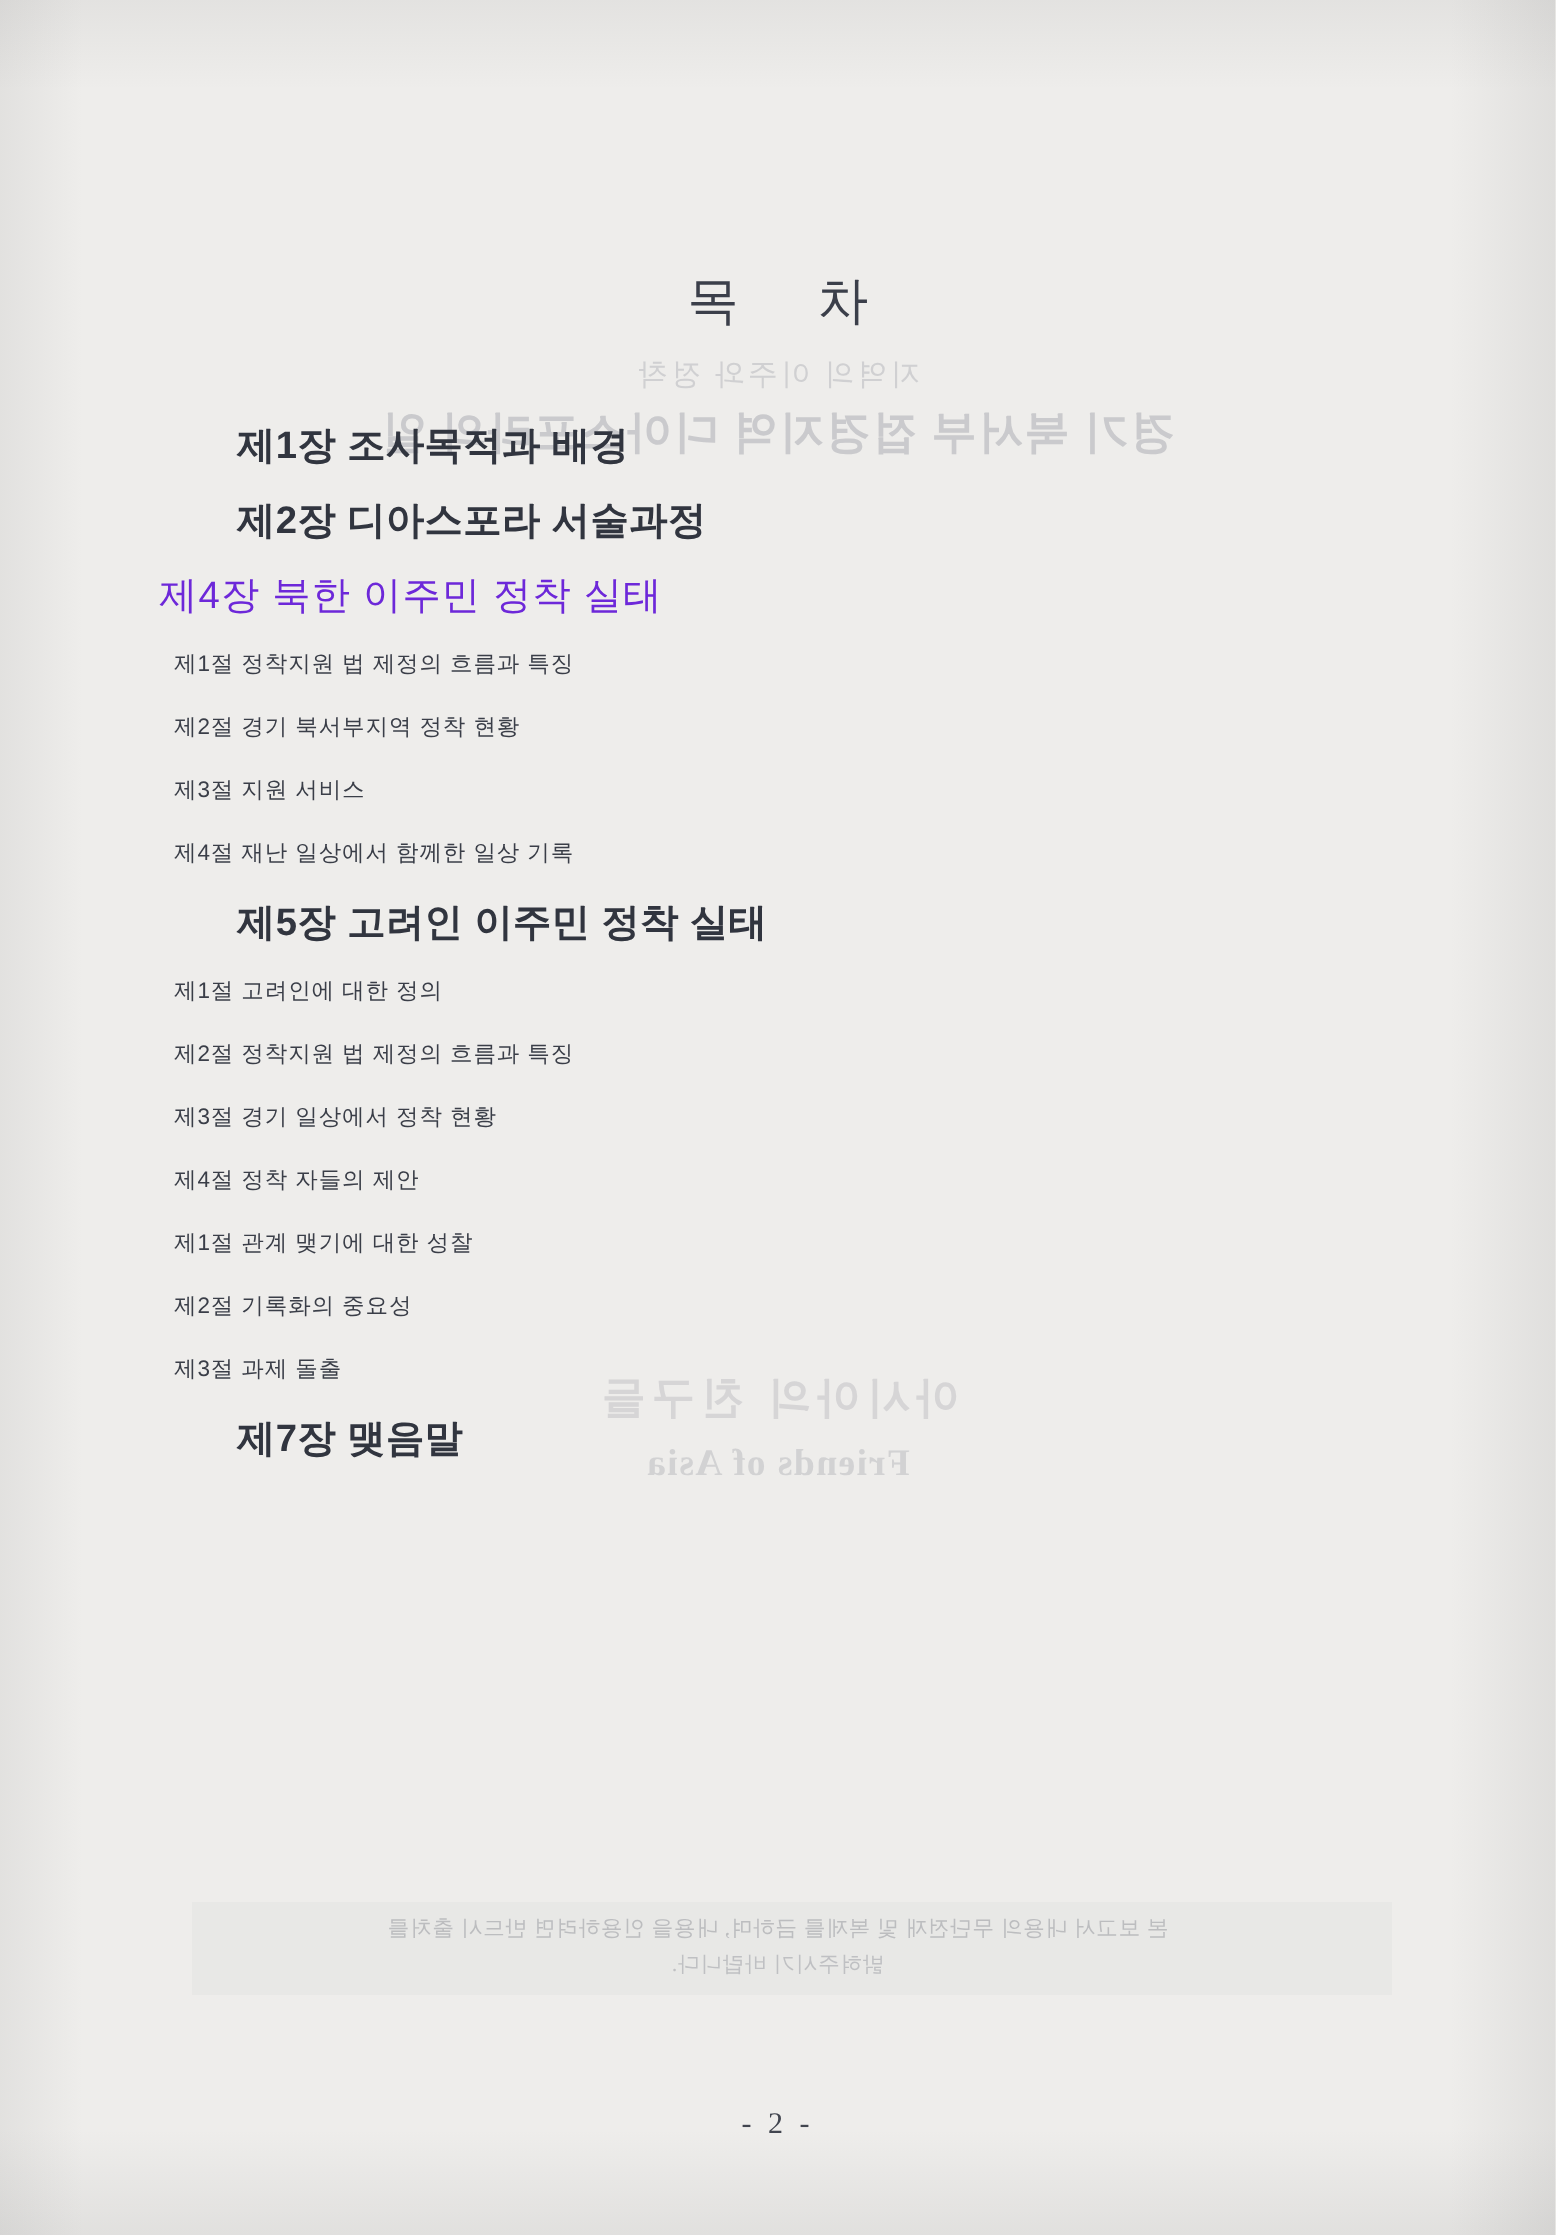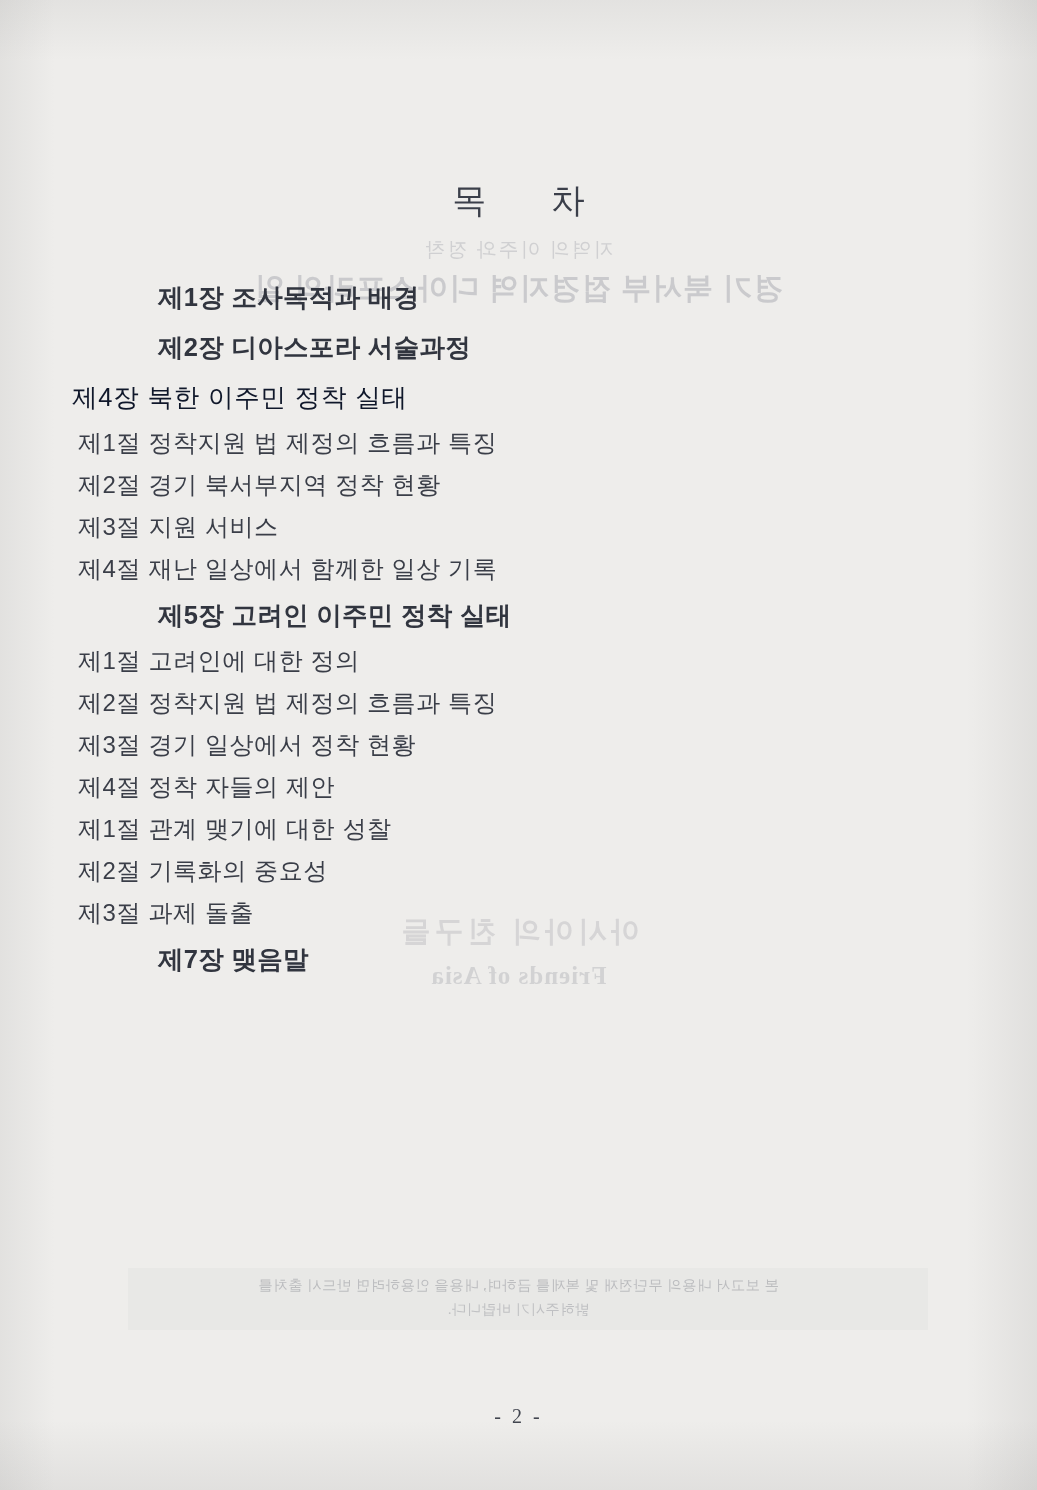--- a/index.html
+++ b/index.html
@@ -123,21 +123,21 @@
   .toc-title {
     position: absolute;
     top: 178px;
     left: 0;
     width: 1037px;
     text-align: center;
     font-size: 34px;
     color: #3b3f4a;
     letter-spacing: 22px;
     text-indent: 22px;
-    font-family: Liberation Mono, monospace;
+    font-family: Liberation Serif, serif;
     font-weight: 500;
   }
 
   .toc-list {
     position: absolute;
     top: 272px;
     left: 0;
     width: 930px;
   }
 
@@ -149,30 +149,30 @@
   }
 
   .lvl-chapter {
     margin-left: 158px;
     font-size: 25.5px;
     font-weight: bold;
     line-height: 50px;
     letter-spacing: 0.3px;
   }
   .lvl-chapter-light {
-    margin-left: 72px;
+    margin-left: 106px;
     font-size: 25.5px;
     font-weight: 400;
     line-height: 50px;
     letter-spacing: 0.8px;
-    color: #0f172a;
+    color: #6d28d9;
   }
   .lvl-section {
-    margin-left: 78px;
-    font-size: 24px;
+    margin-left: 116px;
+    font-size: 15px;
     font-weight: 400;
     line-height: 42px;
     letter-spacing: 0.6px;
     color: #3a3e48;
   }
 
   .page-number {
     position: absolute;
     top: 1405px;
     left: 0;

